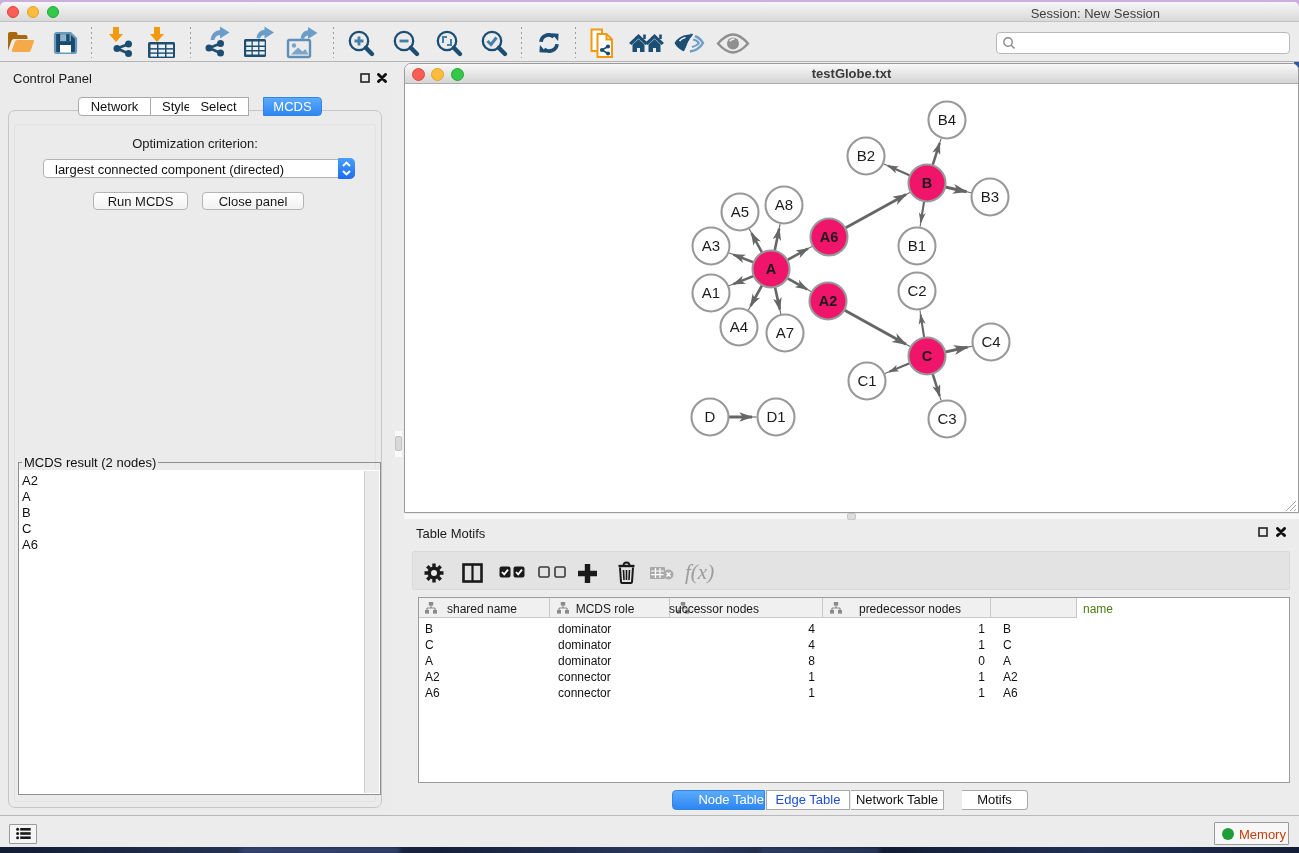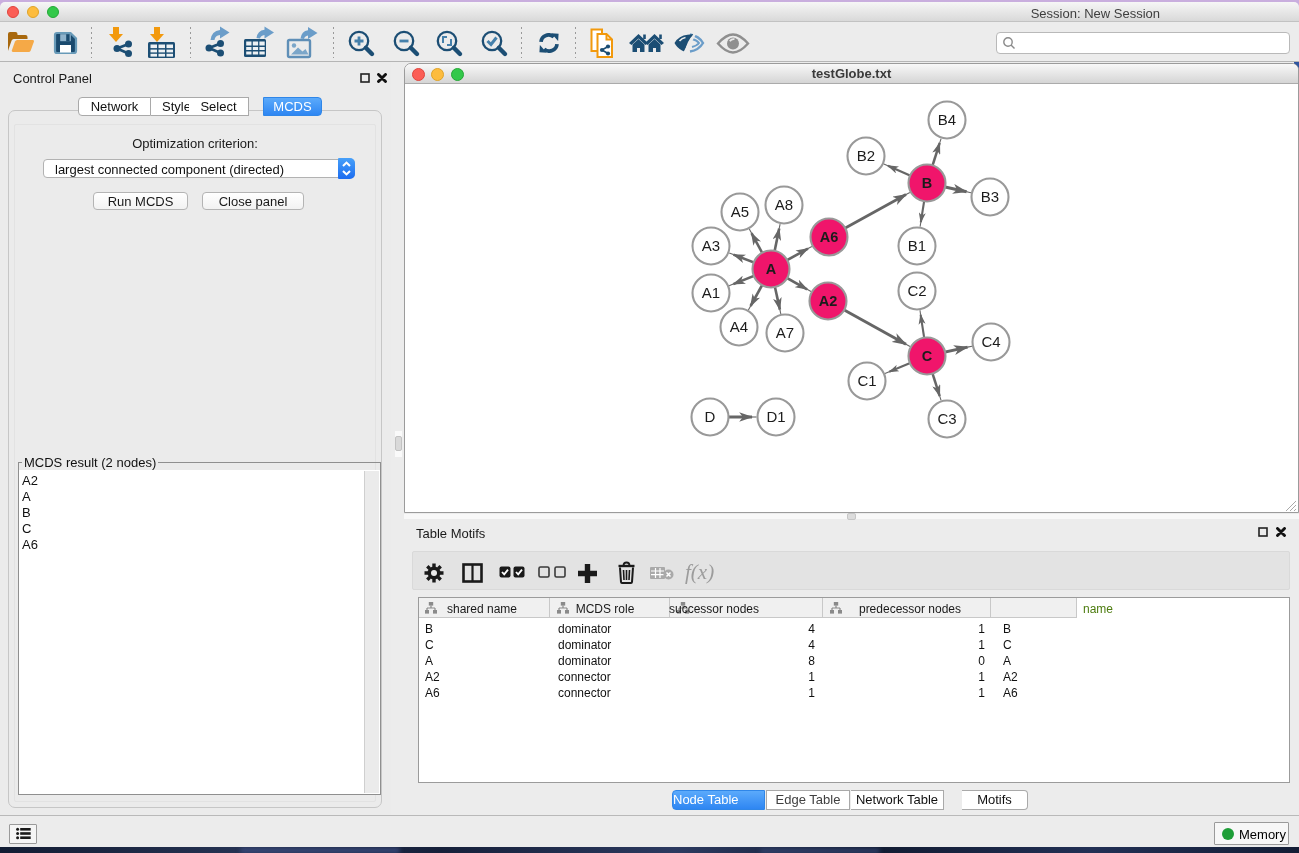--- a/index.html
+++ b/index.html
@@ -403,30 +403,30 @@
 <div class="abs" style="left:425px;top:670px;font-size:12px;color:#111">A2</div>
 <div class="abs" style="left:558px;top:670px;font-size:12px;color:#111">connector</div>
 <div class="abs" style="left:715px;top:670px;width:100px;text-align:right;font-size:12px;color:#111">1</div>
 <div class="abs" style="left:885px;top:670px;width:100px;text-align:right;font-size:12px;color:#111">1</div>
 <div class="abs" style="left:1003px;top:670px;font-size:12px;color:#111">A2</div>
 <div class="abs" style="left:425px;top:686px;font-size:12px;color:#111">A6</div>
 <div class="abs" style="left:558px;top:686px;font-size:12px;color:#111">connector</div>
 <div class="abs" style="left:715px;top:686px;width:100px;text-align:right;font-size:12px;color:#111">1</div>
 <div class="abs" style="left:885px;top:686px;width:100px;text-align:right;font-size:12px;color:#111">1</div>
 <div class="abs" style="left:1003px;top:686px;font-size:12px;color:#111">A6</div>
-<div class="abs" style="left:672px;top:790px;width:93px;height:20px;background:linear-gradient(#5baafb,#2e86f2);border:1px solid #2f86e8;border-radius:4px 0 0 4px;font-size:13px;text-align:left;line-height:18px;color:#fff">Node Table</div>
-<div class="abs" style="left:766px;top:790px;width:84px;height:20px;background:#fff;border:1px solid #a9a9a9;font-size:13px;text-align:center;line-height:18px;color:#404040">Edge Table</div>
+<div class="abs" style="left:672px;top:790px;width:93px;height:20px;background:linear-gradient(#5baafb,#2e86f2);border:1px solid #2f86e8;border-radius:4px 0 0 4px;font-size:13px;text-align:right;line-height:18px;color:#fff">Node Table</div>
+<div class="abs" style="left:766px;top:790px;width:84px;height:20px;background:#fff;border:1px solid #a9a9a9;font-size:13px;text-align:center;line-height:18px;color:#1d4ed8">Edge Table</div>
 <div class="abs" style="left:851px;top:790px;width:93px;height:20px;background:#fff;border:1px solid #a9a9a9;border-left:none;font-size:13px;text-align:center;line-height:18px;color:#111">Network Table</div>
 <div class="abs" style="left:962px;top:790px;width:66px;height:20px;background:#fff;border:1px solid #a9a9a9;border-left:none;border-radius:0 4px 4px 0;font-size:13px;text-align:center;line-height:18px;color:#111">Motifs</div>
 <div class="abs" style="left:0;top:815px;width:1299px;height:32px;background:#ececec;border-top:1px solid #b9b9b9"></div>
 <div class="abs" style="left:9px;top:824px;width:28px;height:20px;background:#f5f5f5;border:1px solid #9a9a9a;border-radius:1px"></div>
 <svg class="abs" style="left:15px;top:827px" width="16" height="13" viewBox="0 0 16 13">
 <g fill="#1a1a1a">
       <circle cx="2.6" cy="2.3" r="1.5"></circle>
       <rect x="5.2" y="1" width="10.5" height="2.6"></rect>
 <circle cx="2.6" cy="6.5" r="1.5"></circle>
       <rect x="5.2" y="5.2" width="10.5" height="2.6"></rect>
 <circle cx="2.6" cy="10.7" r="1.5"></circle>
       <rect x="5.2" y="9.4" width="10.5" height="2.6"></rect>
     </g>
   </svg>
 <div class="abs" style="left:1214px;top:822px;width:75px;height:23px;background:#f7f7f7;border:1px solid #9a9a9a;border-radius:1px"></div>
 <div class="abs" style="left:1222px;top:828px;width:12px;height:12px;border-radius:50%;background:#1e9e38"></div>
-<div class="abs" style="left:1239px;top:827px;font-size:13px;color:#000000">Memory</div>
+<div class="abs" style="left:1239px;top:827px;font-size:13px;color:#c2410c">Memory</div>
 </body></html>

